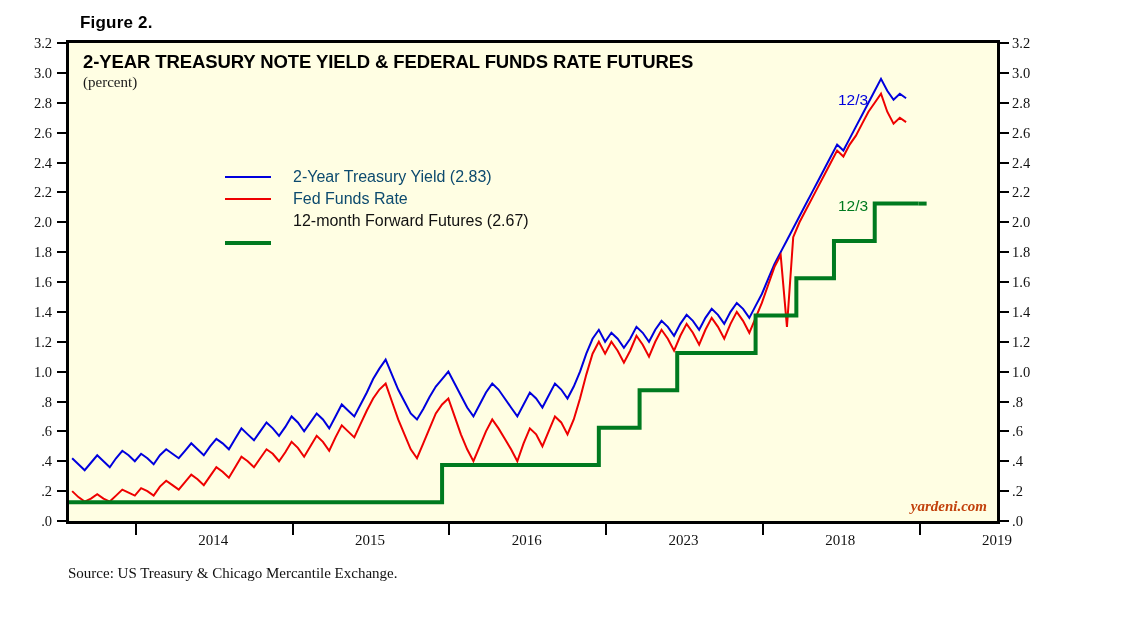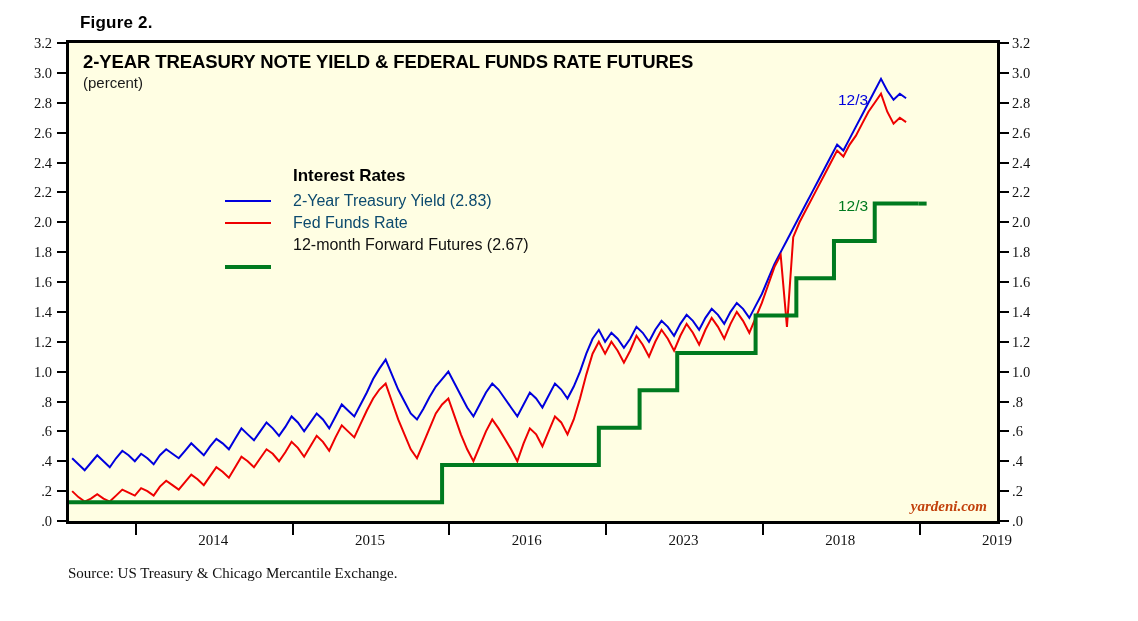--- a/index.html
+++ b/index.html
@@ -58,21 +58,21 @@
     font-weight: bold;
     font-size: 18.5px;
     color: #000000;
     white-space: nowrap;
     letter-spacing: -0.1px;
   }
   #chart-subtitle {
     position: absolute;
     left: 14px;
     top: 31px;
-    font-family: Liberation Sans, sans-serif;
+    font-family: Liberation Serif, serif;
     font-size: 15px;
     color: #1a1a1a;
   }
   
   #legend {
     position: absolute;
     left: 156px;
     top: 123px;
     font-family: "Liberation Sans", sans-serif;
   }
@@ -186,21 +186,20 @@
       <div id="chart-subtitle">(percent)</div>
 
       <svg id="chart-svg" width="928" height="478" viewBox="0 0 928 478" style="position:absolute; left:0; top:0;">
           <path d="M3.14,415.26 L9.41,421.24 L15.68,427.21 L21.95,419.74 L28.22,412.27 L34.49,418.25 L40.76,424.23 L47.03,415.26 L53.30,407.79 L59.57,412.27 L65.84,418.25 L72.11,410.78 L78.38,415.26 L84.65,421.24 L90.92,412.27 L97.19,406.30 L103.46,410.78 L109.73,415.26 L116.00,407.79 L122.27,400.32 L128.54,406.30 L134.81,412.27 L141.08,403.31 L147.35,395.84 L153.62,400.32 L159.89,406.30 L166.16,395.84 L172.43,385.39 L178.70,391.36 L184.97,397.34 L191.24,388.38 L197.51,379.41 L203.78,385.39 L210.05,392.86 L216.32,383.89 L222.59,373.44 L228.86,379.41 L235.14,388.38 L241.41,379.41 L247.68,370.45 L253.95,376.43 L260.22,385.39 L266.49,373.44 L272.76,361.49 L279.03,367.46 L285.30,373.44 L291.57,361.49 L297.84,349.54 L304.11,336.09 L310.38,325.64 L316.65,316.67 L322.92,331.61 L329.19,346.55 L335.46,358.50 L341.73,370.45 L348.00,376.43 L354.27,365.97 L360.54,354.02 L366.81,343.56 L373.08,336.09 L379.35,328.63 L385.62,340.58 L391.89,352.53 L398.16,364.48 L404.43,373.44 L410.70,361.49 L416.97,349.54 L423.24,340.58 L429.51,346.55 L435.78,355.51 L442.05,364.48 L448.32,373.44 L454.59,361.49 L460.86,349.54 L467.14,355.51 L473.41,364.48 L479.68,352.53 L485.95,340.58 L492.22,346.55 L498.49,355.51 L504.76,343.56 L511.03,328.63 L517.30,310.70 L523.57,295.76 L529.84,286.80 L536.11,298.75 L542.38,289.79 L548.65,295.76 L554.92,304.73 L561.19,295.76 L567.46,283.81 L573.73,289.79 L580.00,298.75 L586.27,286.80 L592.54,277.84 L598.81,283.81 L605.08,292.78 L611.35,280.83 L617.62,271.86 L623.89,277.84 L630.16,286.80 L636.43,274.85 L642.70,265.89 L648.97,271.86 L655.24,280.83 L661.51,268.88 L667.78,259.91 L674.05,265.89 L680.32,274.85 L686.59,262.90 L692.86,250.95 L699.14,236.01 L705.41,221.07 L711.68,209.13 L717.95,197.18 L724.22,185.23 L730.49,173.28 L736.76,161.32 L743.03,149.38 L749.30,137.43 L755.57,125.48 L761.84,113.53 L768.11,101.57 L774.38,107.55 L780.65,95.60 L786.92,83.65 L793.19,71.70 L799.46,59.75 L805.73,47.80 L812.00,35.85 L818.27,47.80 L824.54,56.76 L830.81,50.79 L837.08,55.27" fill="none" stroke="#0000dd" stroke-width="2" stroke-linejoin="miter" stroke-linecap="butt"></path>
           <path d="M3.14,448.13 L9.41,454.10 L15.68,458.58 L21.95,455.59 L28.22,451.11 L34.49,455.59 L40.76,458.58 L47.03,452.61 L53.30,446.63 L59.57,449.62 L65.84,452.61 L72.11,445.14 L78.38,448.13 L84.65,452.61 L90.92,443.64 L97.19,437.67 L103.46,442.15 L109.73,446.63 L116.00,439.16 L122.27,431.69 L128.54,436.18 L134.81,442.15 L141.08,433.19 L147.35,424.23 L153.62,428.71 L159.89,434.68 L166.16,424.23 L172.43,413.77 L178.70,418.25 L184.97,424.23 L191.24,415.26 L197.51,406.30 L203.78,410.78 L210.05,418.25 L216.32,409.29 L222.59,398.83 L228.86,404.81 L235.14,413.77 L241.41,403.31 L247.68,392.86 L253.95,398.83 L260.22,407.79 L266.49,394.35 L272.76,382.40 L279.03,388.38 L285.30,394.35 L291.57,380.91 L297.84,367.46 L304.11,355.51 L310.38,346.55 L316.65,340.58 L322.92,358.50 L329.19,376.43 L335.46,391.36 L341.73,406.30 L348.00,415.26 L354.27,400.32 L360.54,385.39 L366.81,370.45 L373.08,361.49 L379.35,355.51 L385.62,373.44 L391.89,391.36 L398.16,406.30 L404.43,418.25 L410.70,403.31 L416.97,388.38 L423.24,376.43 L429.51,385.39 L435.78,395.84 L442.05,406.30 L448.32,418.25 L454.59,400.32 L460.86,385.39 L467.14,391.36 L473.41,403.31 L479.68,388.38 L485.95,373.44 L492.22,379.41 L498.49,391.36 L504.76,376.43 L511.03,355.51 L517.30,331.61 L523.57,310.70 L529.84,298.75 L536.11,310.70 L542.38,298.75 L548.65,307.71 L554.92,319.66 L561.19,307.71 L567.46,292.78 L573.73,301.74 L580.00,313.69 L586.27,298.75 L592.54,286.80 L598.81,295.76 L605.08,307.71 L611.35,292.78 L617.62,280.83 L623.89,289.79 L630.16,301.74 L636.43,286.80 L642.70,274.85 L648.97,283.81 L655.24,295.76 L661.51,280.83 L667.78,268.88 L674.05,277.84 L680.32,289.79 L686.59,274.85 L692.86,259.91 L699.14,241.99 L705.41,224.06 L711.68,212.11 L717.95,283.81 L724.22,194.19 L730.49,179.25 L736.76,167.30 L743.03,155.35 L749.30,143.40 L755.57,131.45 L761.84,119.50 L768.11,107.55 L774.38,113.53 L780.65,101.57 L786.92,92.61 L793.19,80.66 L799.46,68.71 L805.73,59.75 L812.00,50.79 L818.27,68.71 L824.54,80.66 L830.81,74.69 L837.08,79.17" fill="none" stroke="#ee0000" stroke-width="2" stroke-linejoin="miter" stroke-linecap="butt"></path>
           <path d="M0.00,459.33 L373.08,459.33 L373.08,421.98 L529.84,421.98 L529.84,384.64 L570.59,384.64 L570.59,347.30 L608.22,347.30 L608.22,309.95 L686.59,309.95 L686.59,272.61 L727.35,272.61 L727.35,235.27 L764.97,235.27 L764.97,197.92 L805.73,197.92 L805.73,160.58 L849.62,160.58" fill="none" stroke="#007a1f" stroke-width="4" stroke-linejoin="miter" stroke-linecap="butt"></path>
           <path d="M849.62,160.58 L857.62,160.58" stroke="#007a1f" stroke-width="4" fill="none"></path>
         </svg>
 
       <div id="legend">
-        <div id="legend-title">Interest Rates</div>
         <div id="legend-rows">
             <div class="legend-row">
               <div class="legend-swatch-cell">
                 <span class="legend-swatch" style="height: 2px; background: rgb(0, 0, 221);"></span>
               </div>
               <span class="legend-text">2-Year Treasury Yield (2.83)</span>
             </div>
             <div class="legend-row">
               <div class="legend-swatch-cell">
                 <span class="legend-swatch" style="height: 2px; background: rgb(238, 0, 0);"></span>

